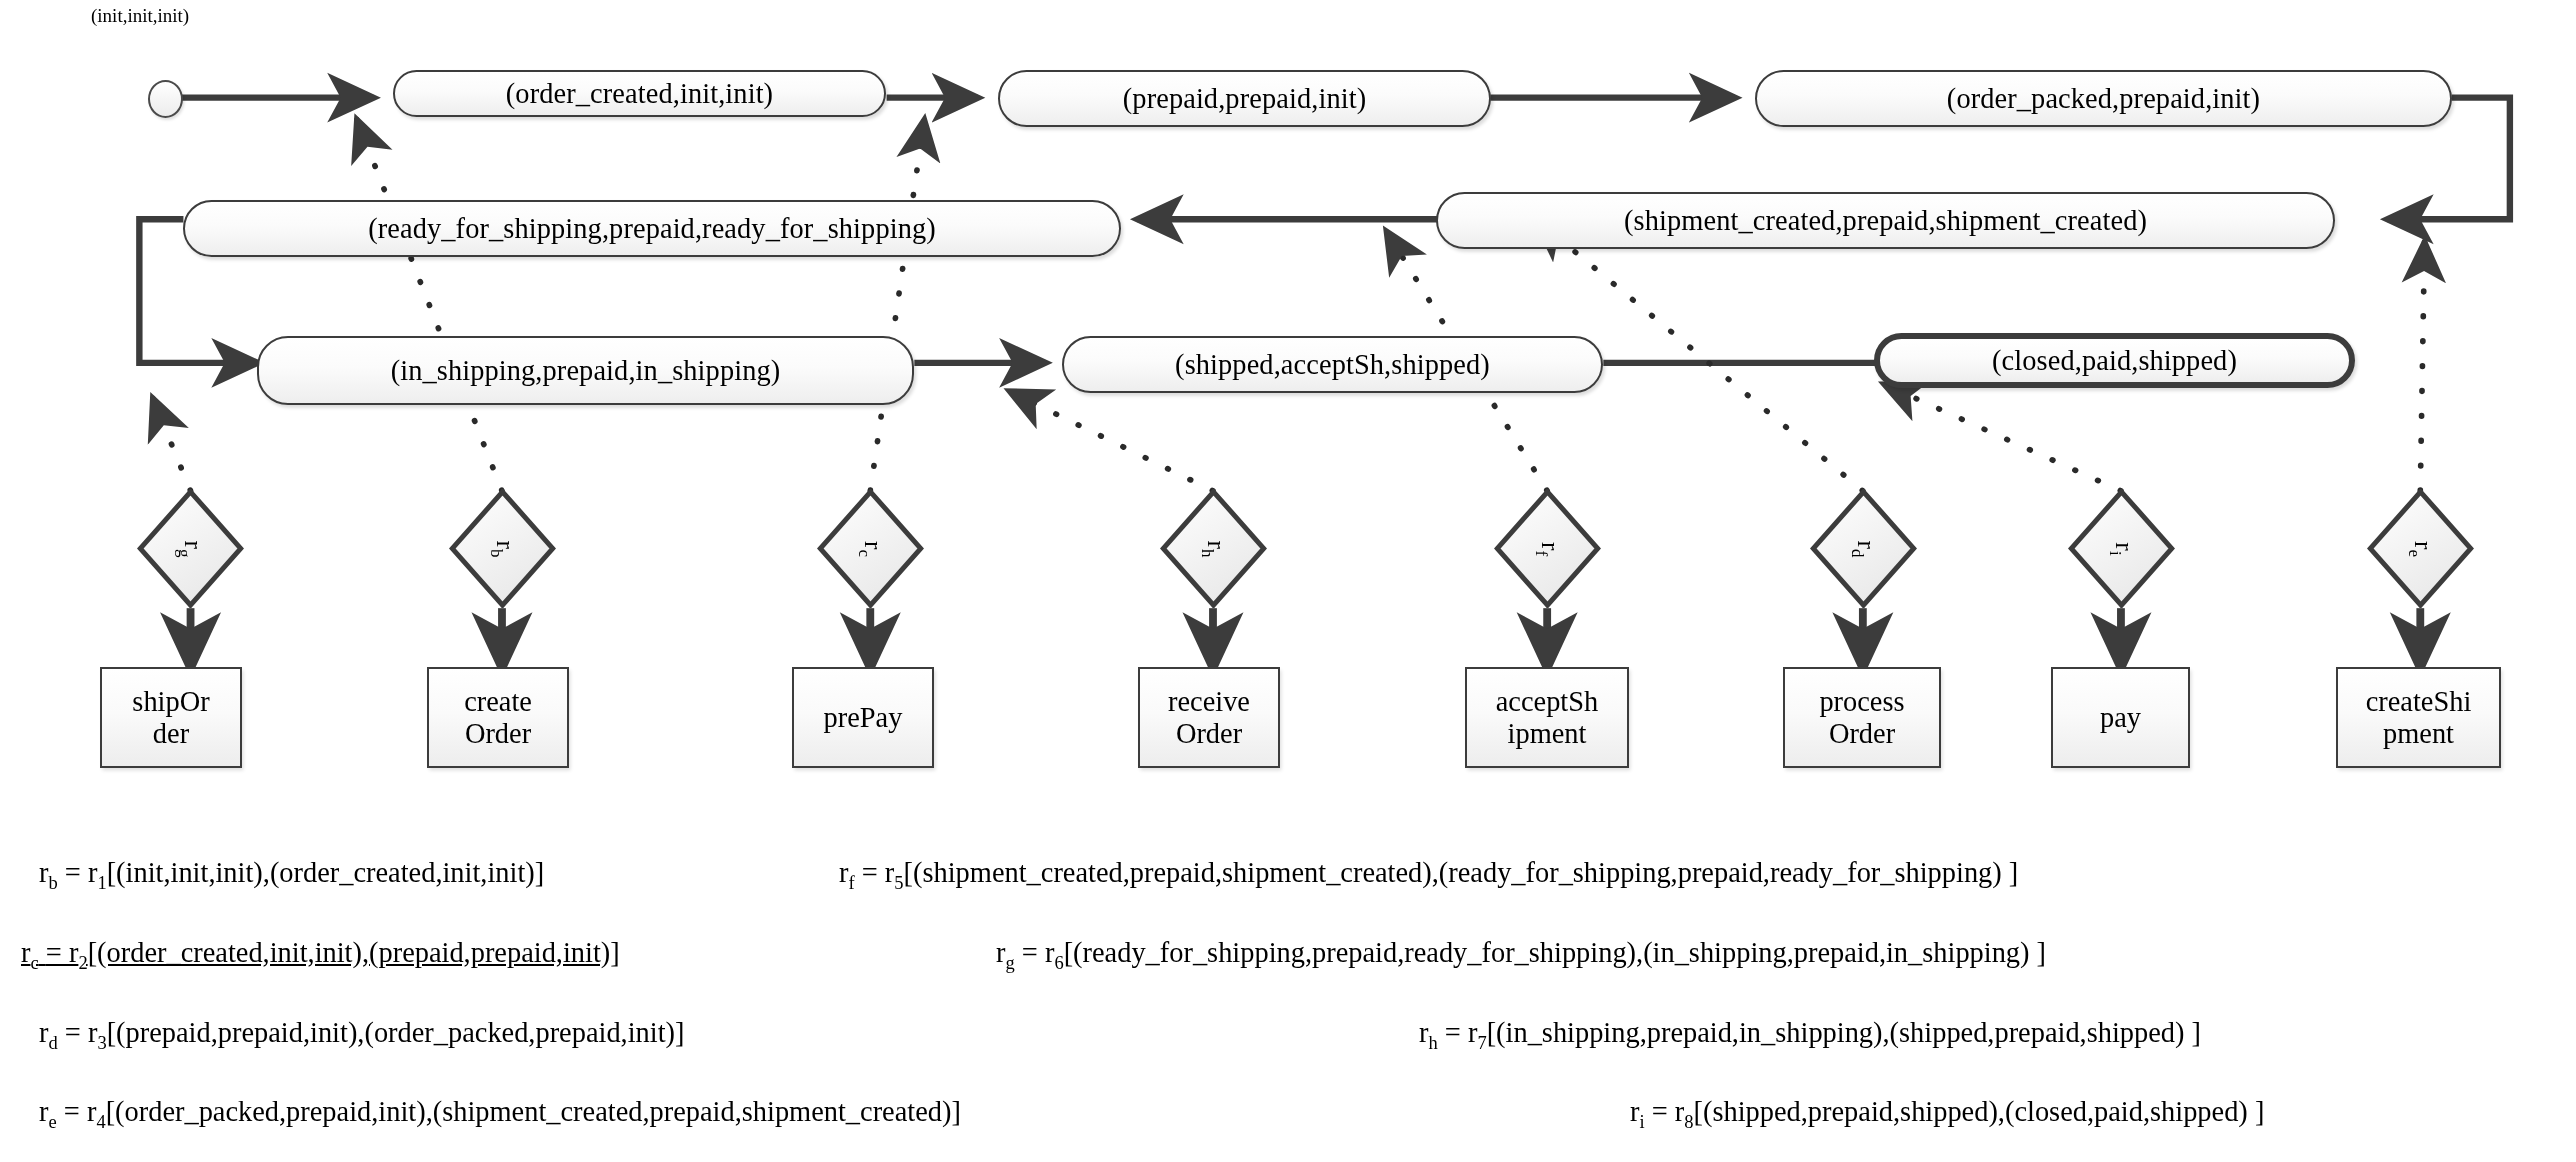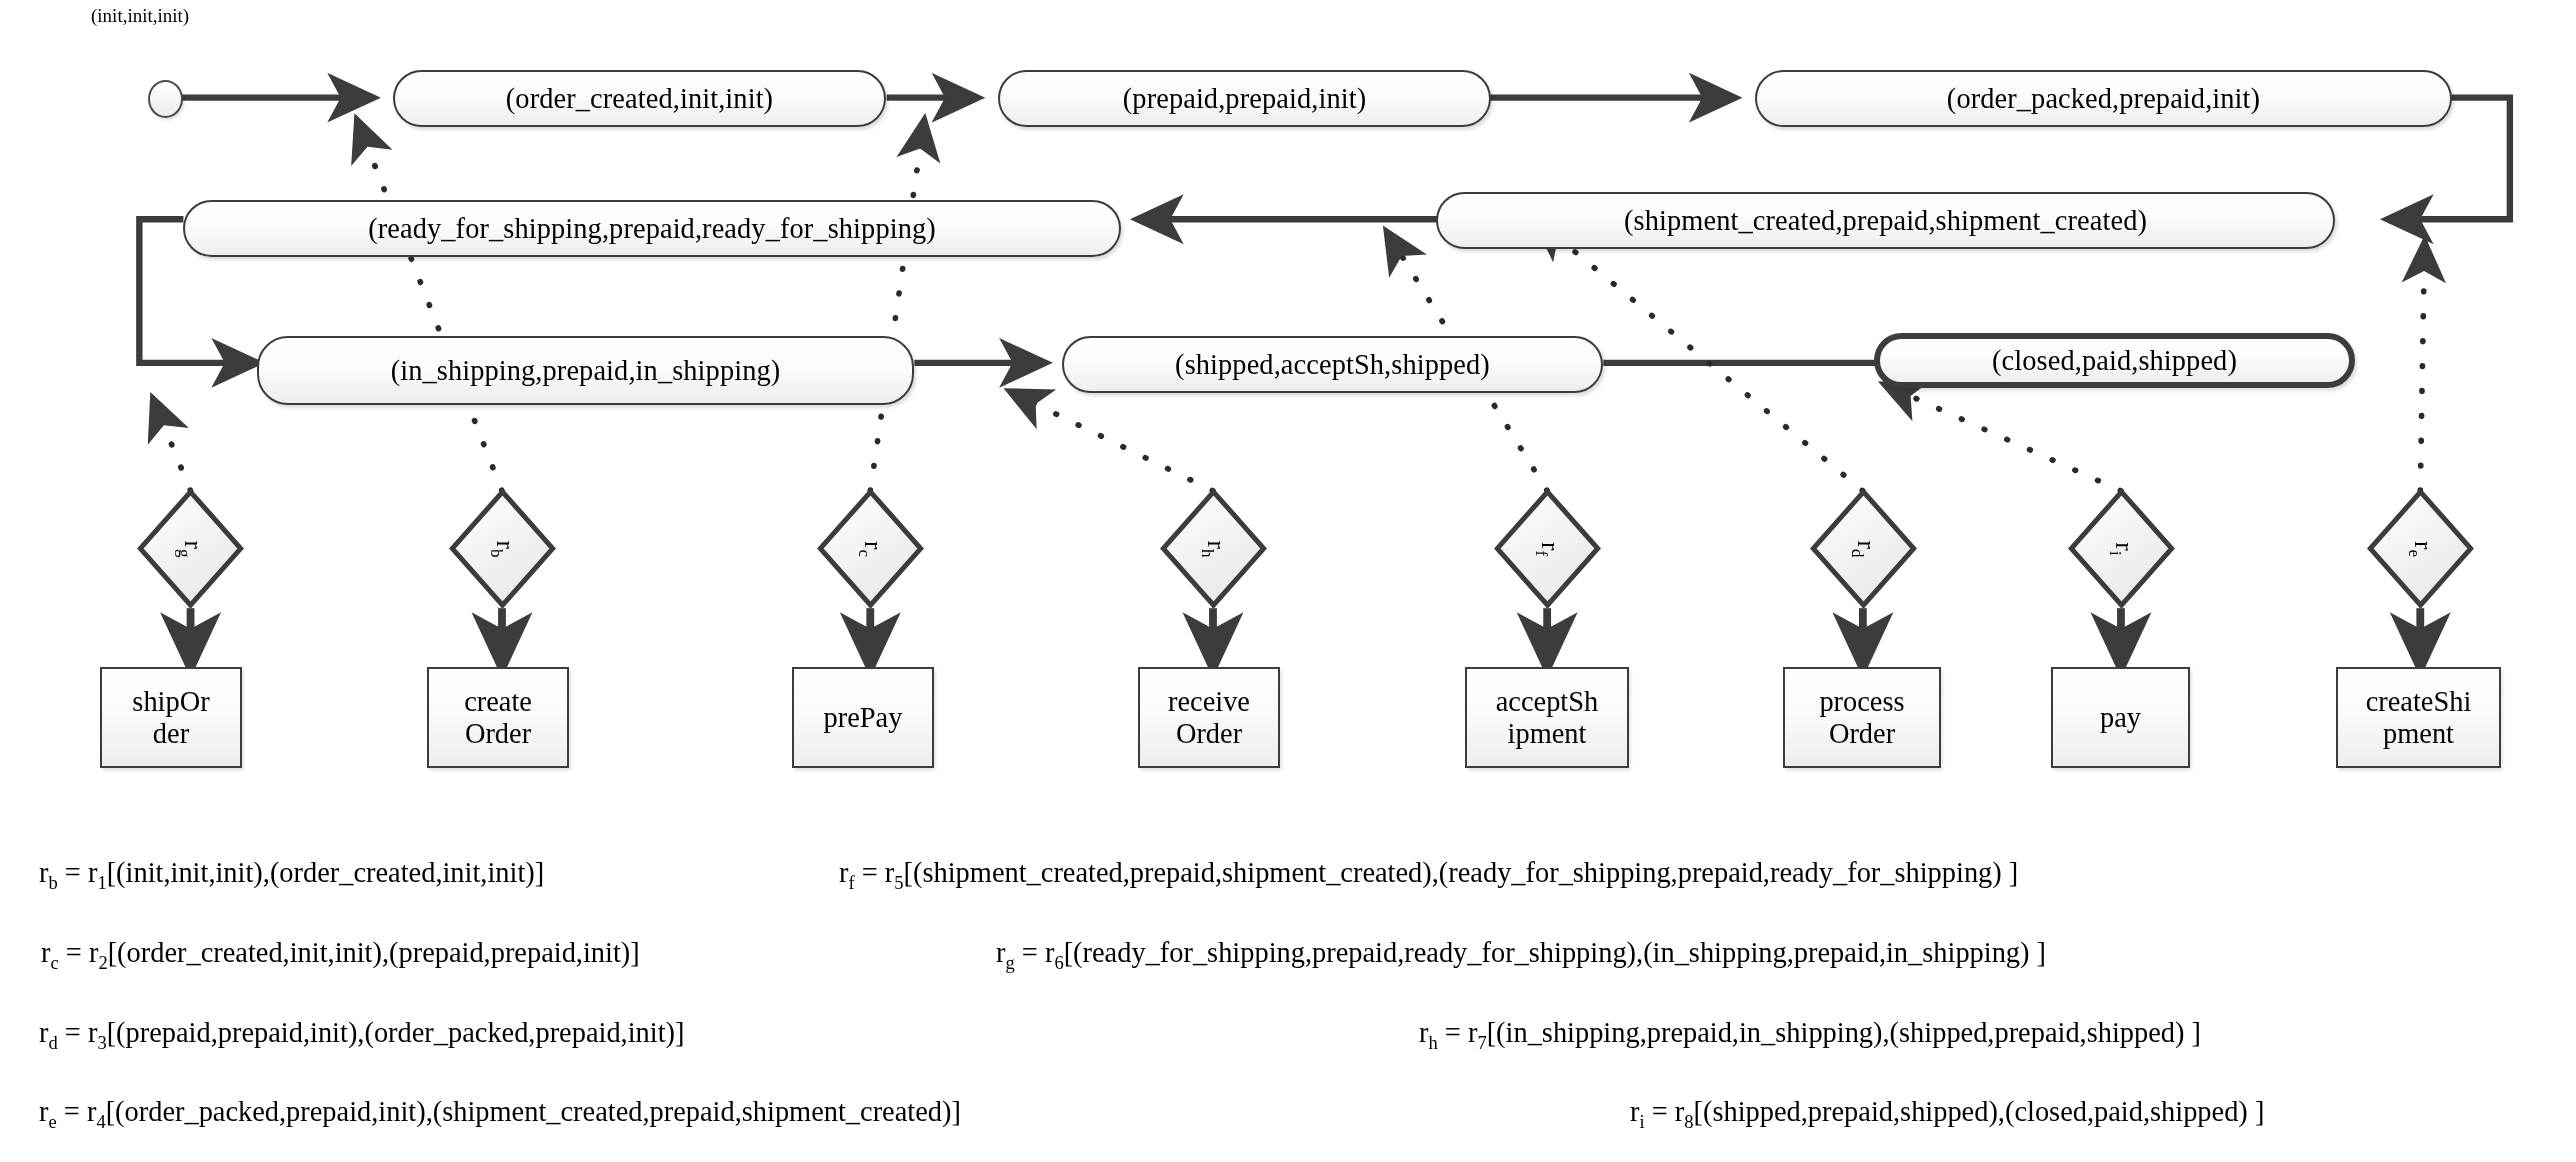--- a/index.html
+++ b/index.html
@@ -140,21 +140,21 @@
       <path d="M2176,855 L2176,940"></path>
       <path d="M2620,855 L2620,940"></path>
       <path d="M2983,855 L2983,940"></path>
       <path d="M3404,855 L3404,940"></path>
     </g>
   </svg>
 
   <div class="start-label" style="left:91px;top:5px;">(init,init,init)</div>
   <div class="start-node" style="left:148px;top:80px;"></div>
 
-  <div class="state" style="left:393px;top:70px;width:493px;height:57px;">(order_created,init,init)</div>
+  <div class="state" style="left:393px;top:70px;width:493px;height:47px;">(order_created,init,init)</div>
 
   <div class="state" style="left:998px;top:70px;width:493px;height:57px;">(prepaid,prepaid,init)</div>
 
   <div class="state" style="left:1755px;top:70px;width:697px;height:57px;">(order_packed,prepaid,init)</div>
 
   <div class="state" style="left:183px;top:192px;width:938px;height:57px;margin-top:8px;">(ready_for_shipping,prepaid,ready_for_shipping)</div>
 
   <div class="state" style="left:1436px;top:192px;width:899px;height:57px;">(shipment_created,prepaid,shipment_created)</div>
 
   <div class="state" style="left:257px;top:336px;width:657px;height:69px;">(in_shipping,prepaid,in_shipping)</div>
@@ -309,21 +309,21 @@
     <div>
       <div>pay</div>
     </div>
   </div>
 
   <div class="formula" style="left:27px;top:857px;">
     <span>r</span><sub>b</sub>
     <span>= r</span><sub>1</sub><span>[(init,init,init),(order_created,init,init)]</span>
   </div>
 
-  <div class="formula" style="left:29px;top:937px;">
+  <div class="formula" style="left:9px;top:937px;text-decoration:underline;">
     <span>r</span><sub>c</sub>
     <span>= r</span><sub>2</sub><span>[(order_created,init,init),(prepaid,prepaid,init)]</span>
   </div>
 
   <div class="formula" style="left:27px;top:1017px;">
     <span>r</span><sub>d</sub>
     <span>= r</span><sub>3</sub><span>[(prepaid,prepaid,init),(order_packed,prepaid,init)]</span>
   </div>
 
   <div class="formula" style="left:27px;top:1096px;">

